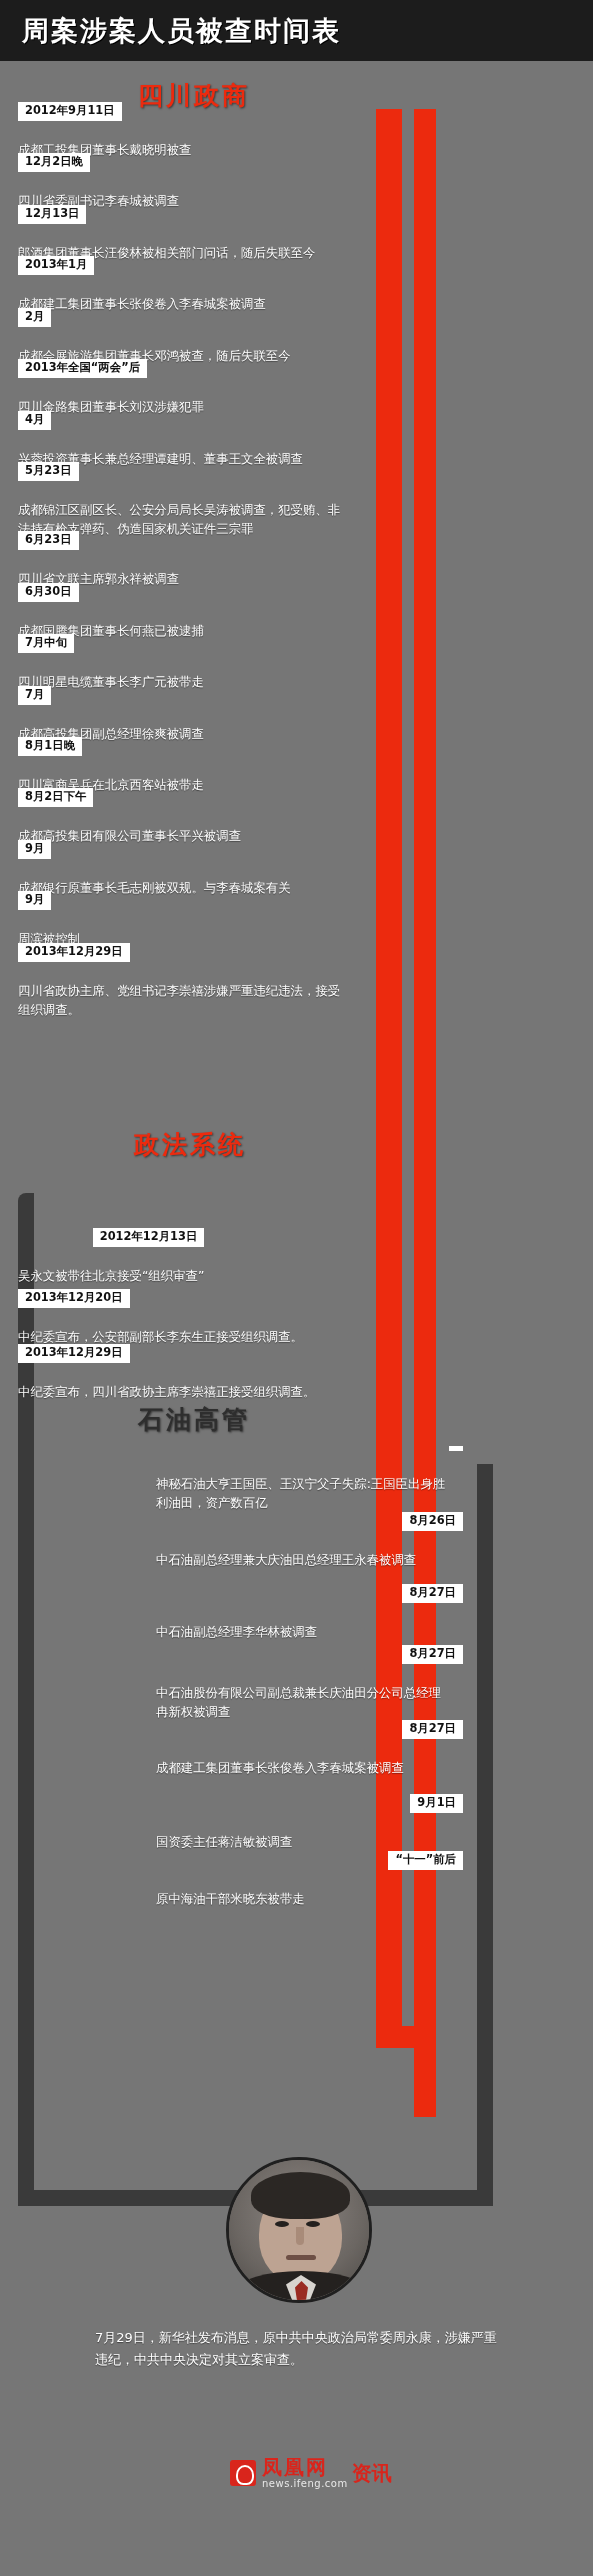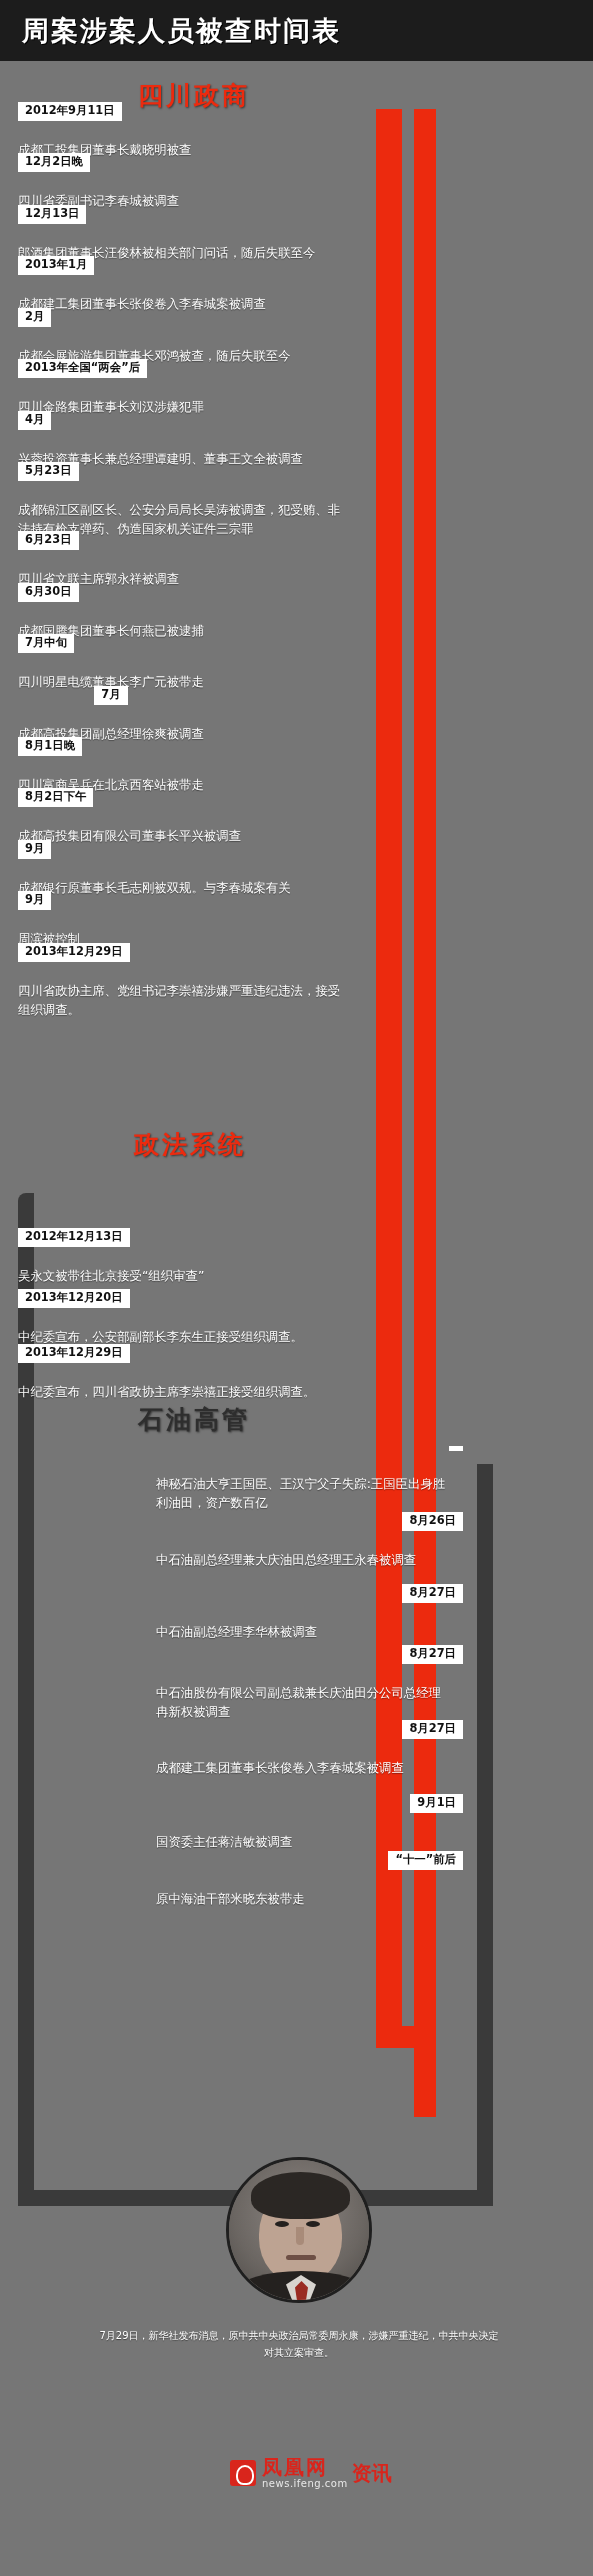--- a/index.html
+++ b/index.html
@@ -134,23 +134,23 @@
   .face-shirt { position:absolute; left:57px; top:115px; width:30px; height:34px; background:#d8d4cf; transform: rotate(0deg); clip-path: polygon(50% 0, 100% 28%, 68% 100%, 32% 100%, 0 28%); }
   .face-tie { position:absolute; left:66px; top:121px; width:13px; height:30px; background:#9a2b22; clip-path: polygon(50% 0, 100% 22%, 72% 100%, 28% 100%, 0 22%); }
 
   
   #footer-note {
     position: absolute;
     left: 95px; top: 2327px;
     width: 408px;
     z-index: 8;
     color: #ffffff;
-    font-size: 10px;
+    font-size: 13px;
     line-height: 1.7;
-    text-align: center;
+    text-align: left;
     text-shadow: 0 1px 1px rgba(0,0,0,0.45);
   }
   
   #logo {
     position: absolute;
     left: 230px; top: 2457px;
     z-index: 9;
     display: flex;
     align-items: center;
   }
@@ -299,21 +299,21 @@
     <div class="body">四川省文联主席郭永祥被调查</div>
   </div>
   <div class="entry" style="left:18px; top:580px;">
     <span class="date">6月30日</span>
     <div class="body">成都国腾集团董事长何燕已被逮捕</div>
   </div>
   <div class="entry" style="left:18px; top:631px;">
     <span class="date">7月中旬</span>
     <div class="body">四川明星电缆董事长李广元被带走</div>
   </div>
-  <div class="entry" style="left:18px; top:683px;text-align:center;">
+  <div class="entry" style="left:18px; top:683px;">
     <span class="date">7月</span>
     <div class="body">成都高投集团副总经理徐爽被调查</div>
   </div>
   <div class="entry" style="left:18px; top:734px;">
     <span class="date">8月1日晚</span>
     <div class="body">四川富商吴兵在北京西客站被带走</div>
   </div>
   <div class="entry" style="left:18px; top:785px;">
     <span class="date">8月2日下午</span>
     <div class="body">成都高投集团有限公司董事长平兴被调查</div>
@@ -324,21 +324,21 @@
   </div>
   <div class="entry" style="left:18px; top:888px;">
     <span class="date">9月</span>
     <div class="body">周滨被控制</div>
   </div>
   <div class="entry" style="left:18px; top:940px;">
     <span class="date">2013年12月29日</span>
     <div class="body">四川省政协主席、党组书记李崇禧涉嫌严重违纪违法，接受组织调查。</div>
   </div>
 
-  <div class="entry" style="left:18px; top:1225px;">
+  <div class="entry" style="left:18px; top:1225px;text-align:right;">
     <span class="date">2012年12月13日</span>
     <div class="body">吴永文被带往北京接受“组织审查”</div>
   </div>
   <div class="entry" style="left:18px; top:1286px;">
     <span class="date">2013年12月20日</span>
     <div class="body">中纪委宣布，公安部副部长李东生正接受组织调查。</div>
   </div>
   <div class="entry" style="left:18px; top:1341px;">
     <span class="date">2013年12月29日</span>
     <div class="body">中纪委宣布，四川省政协主席李崇禧正接受组织调查。</div>

